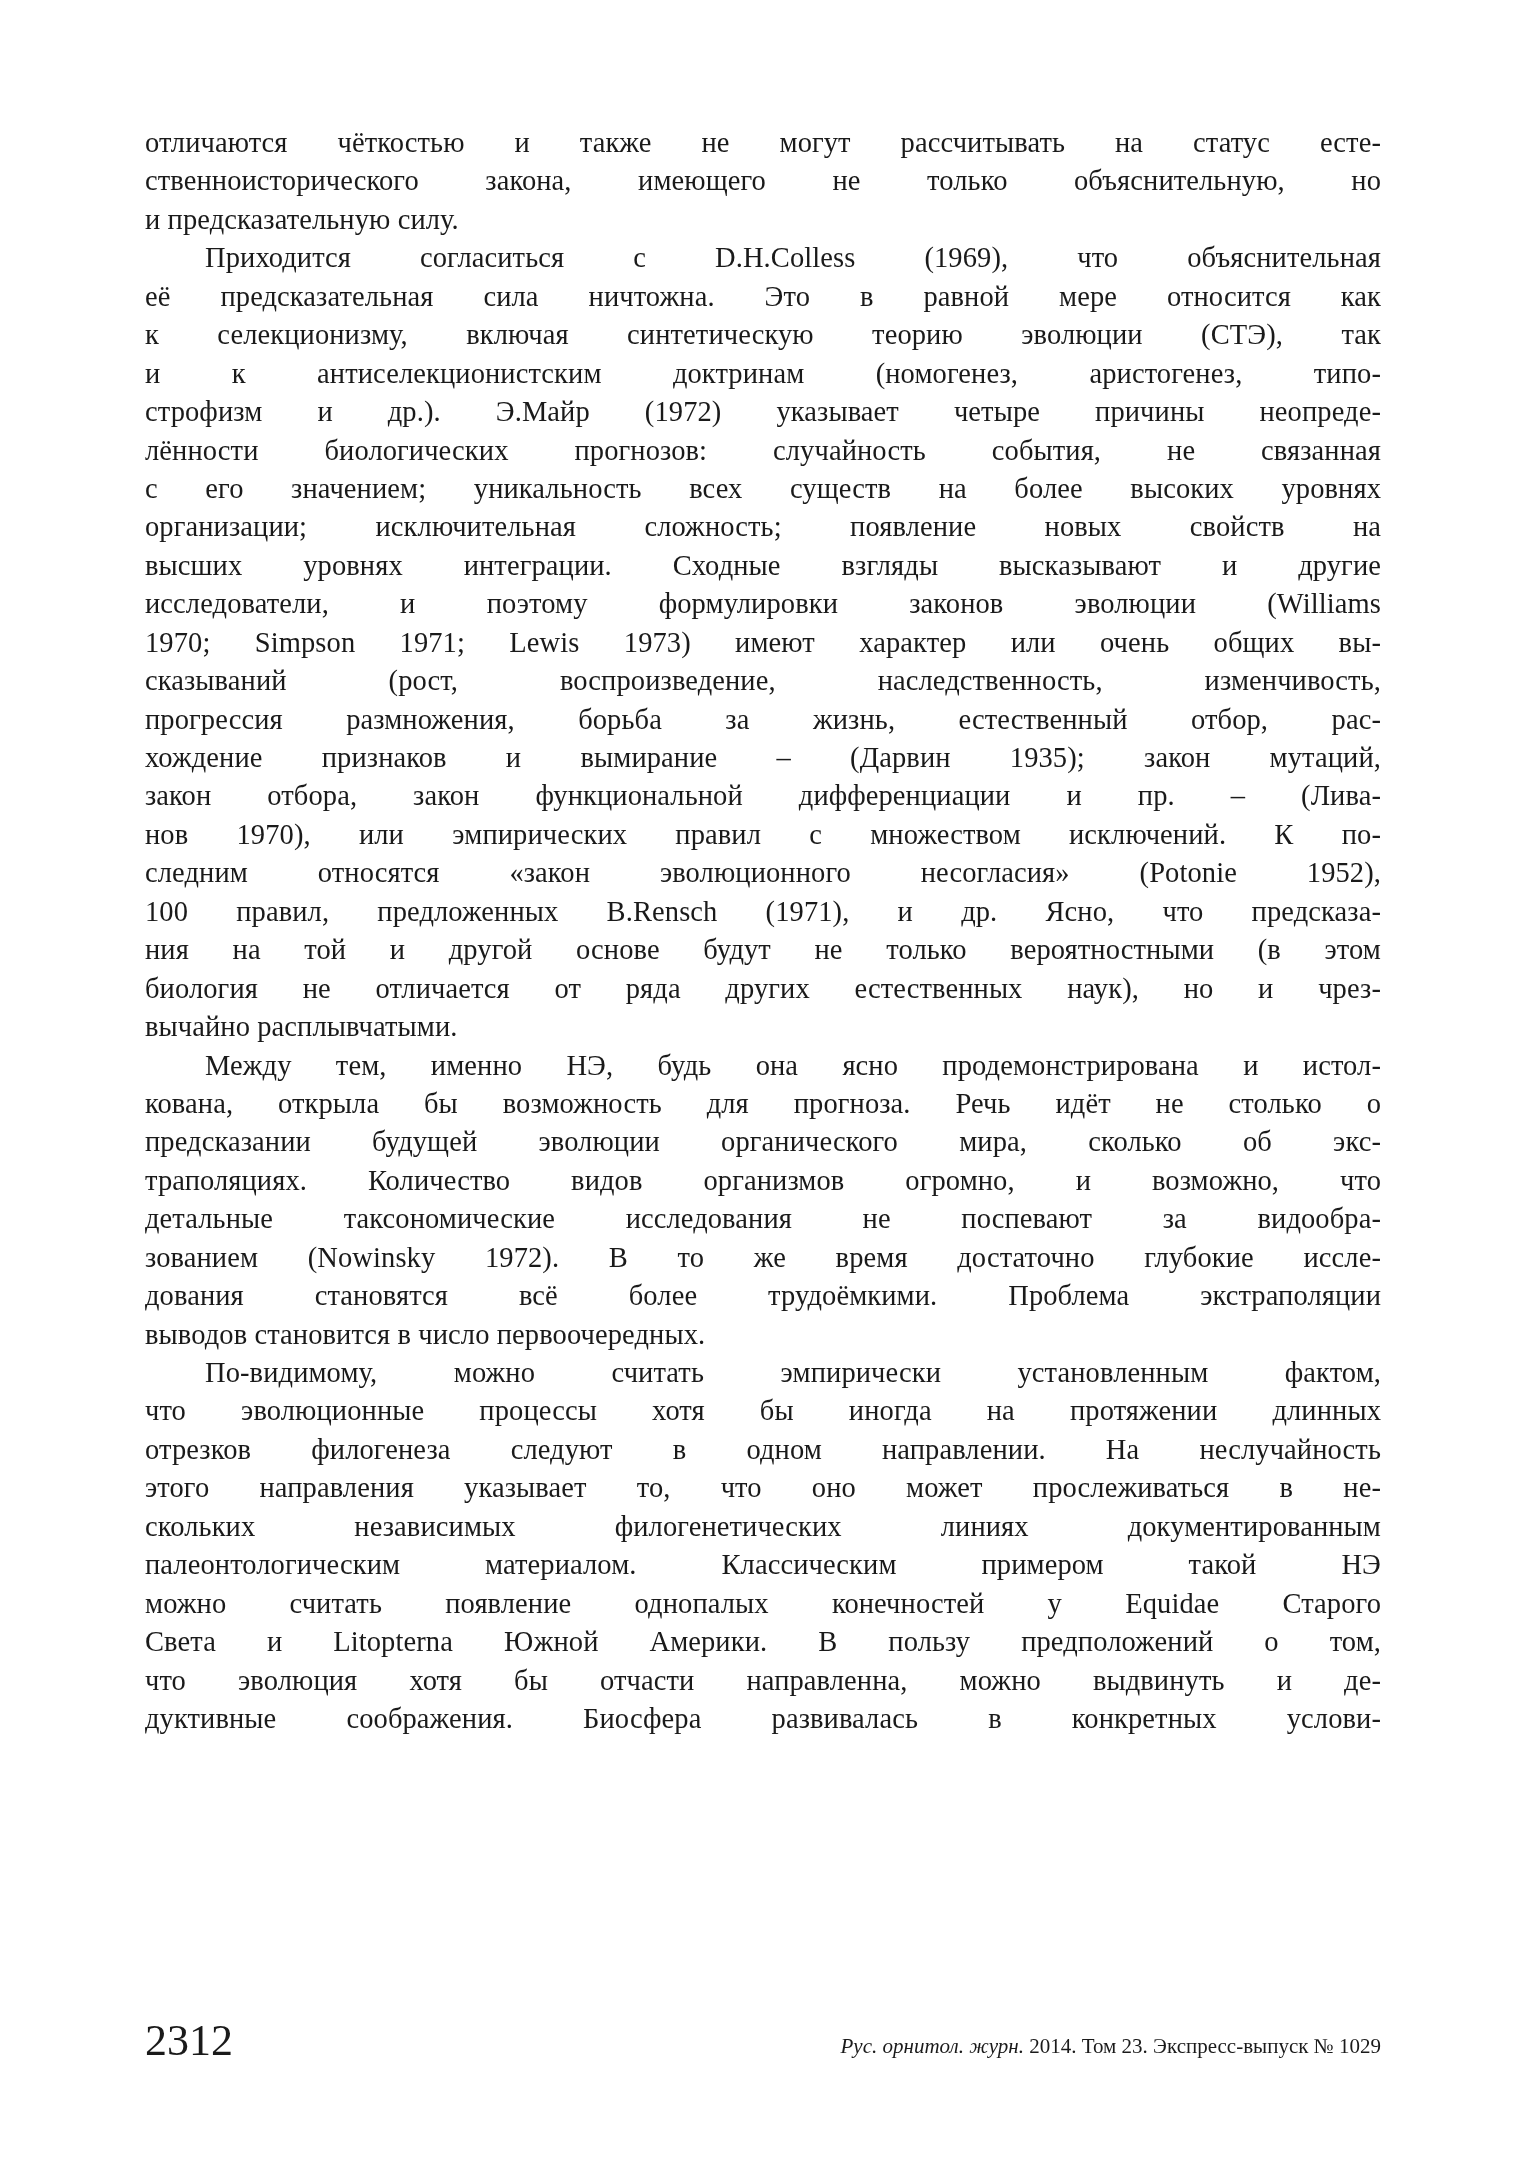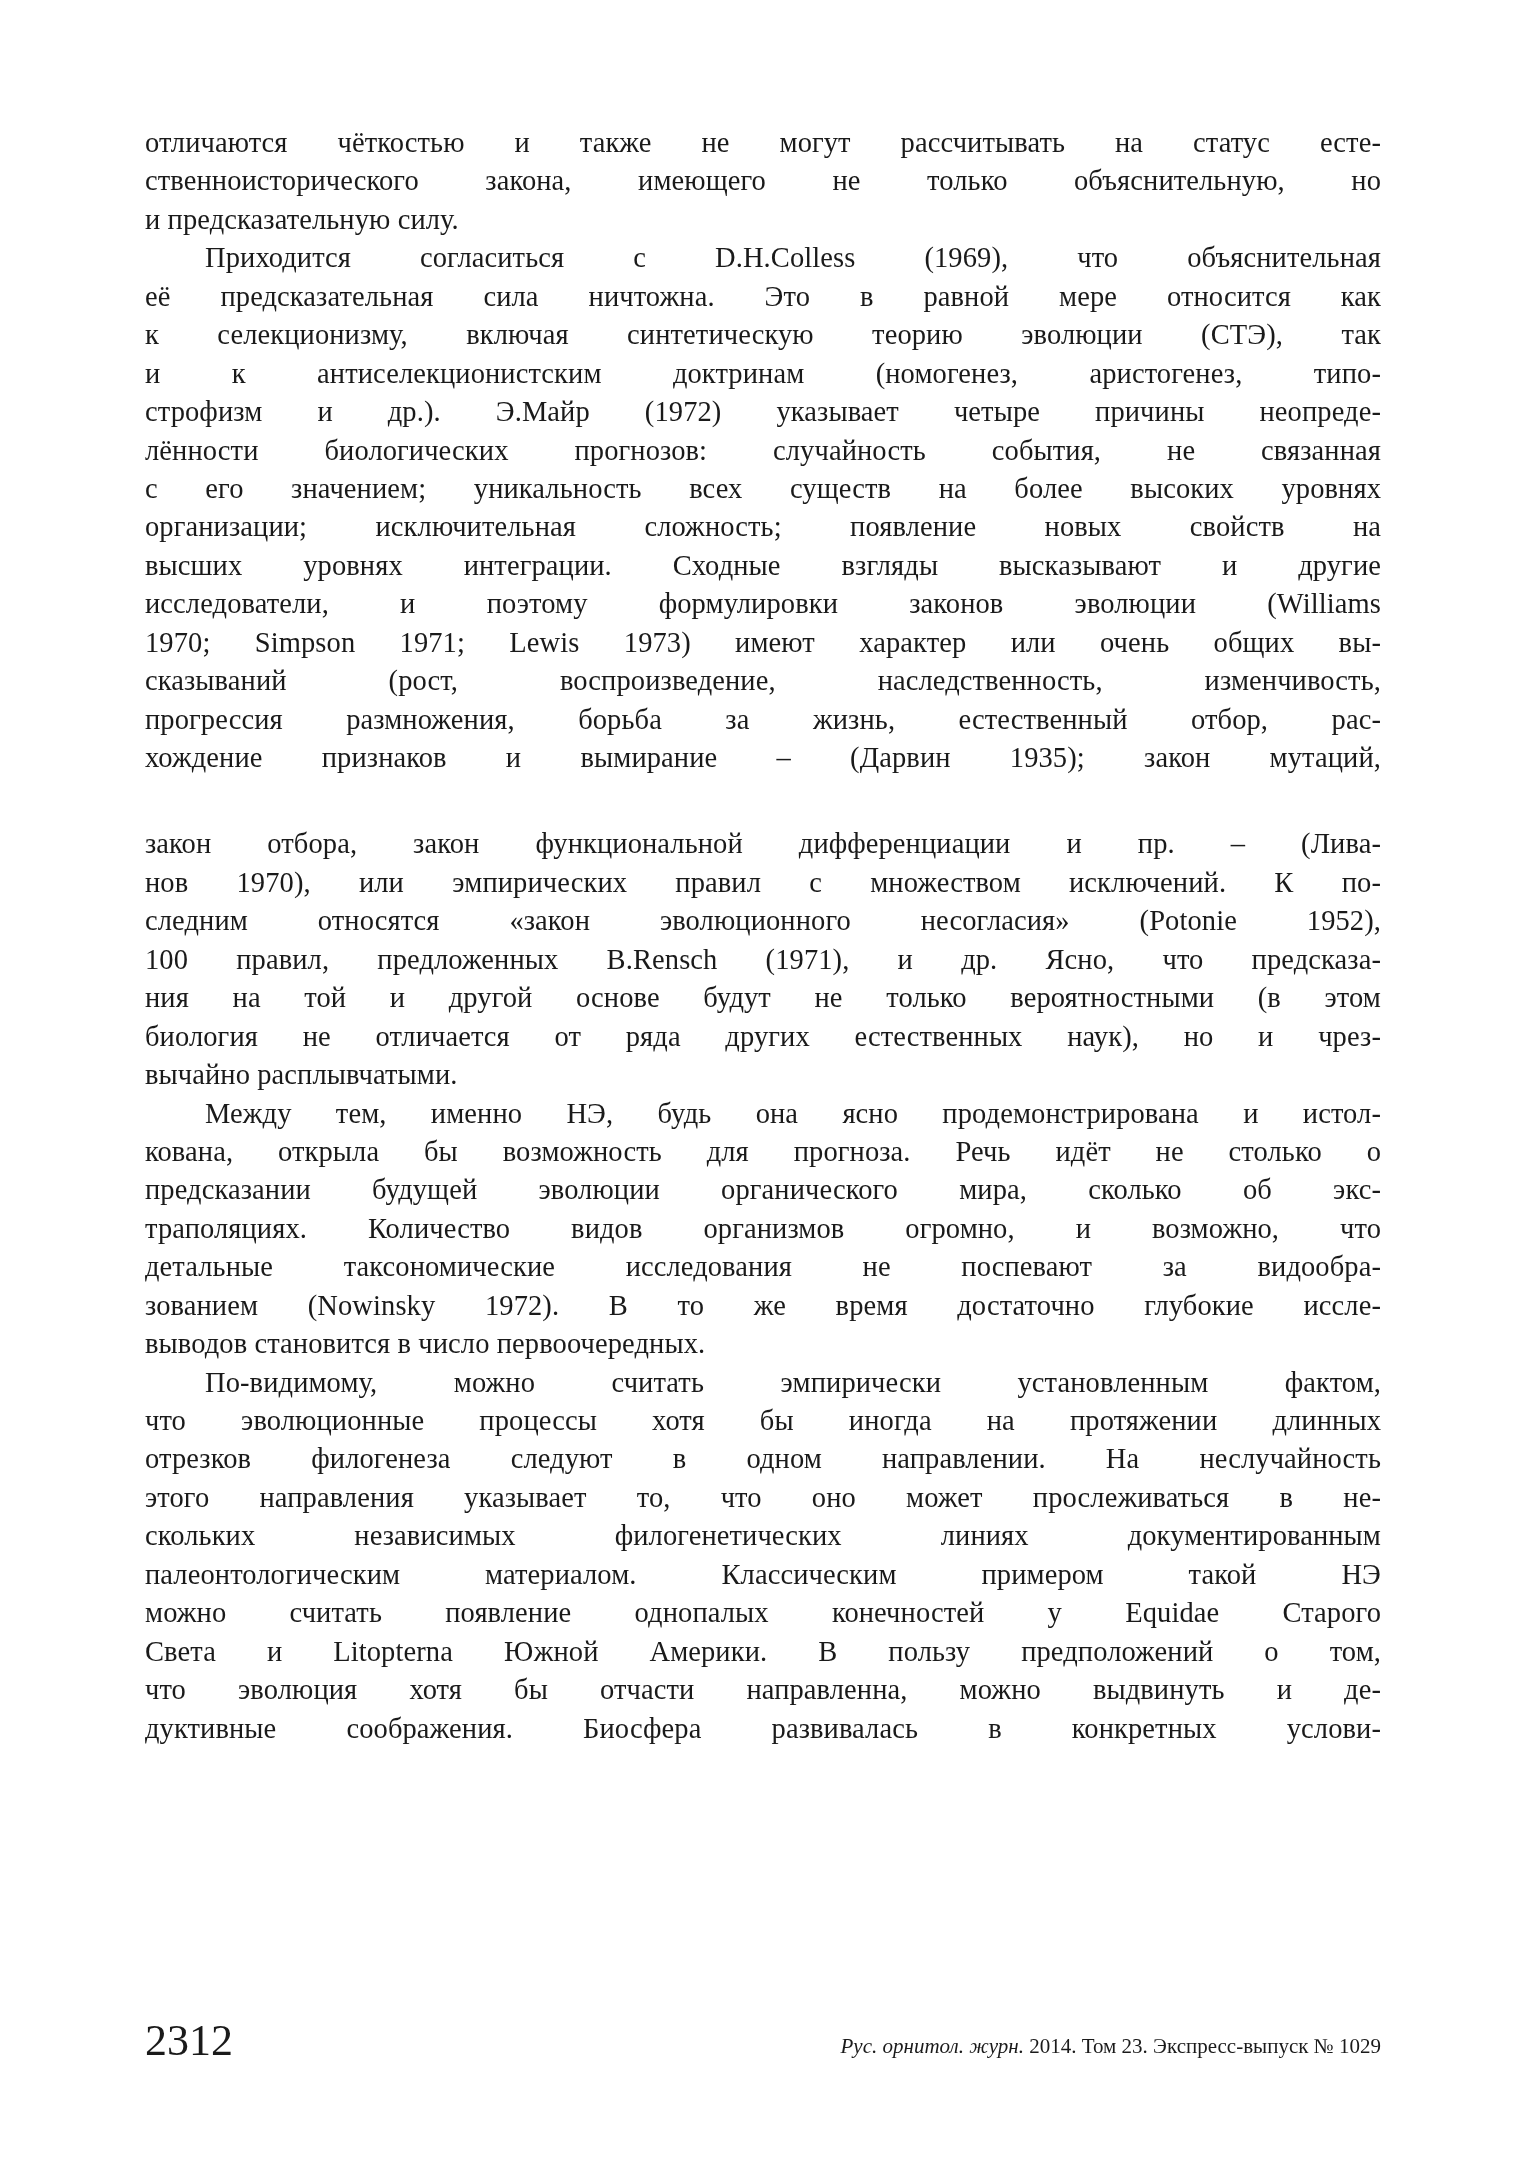--- a/index.html
+++ b/index.html
@@ -49,35 +49,36 @@
     <div class="line" style="white-space: normal; overflow: hidden;">строфизм и др.). Э.Майр (1972) указывает четыре причины неопреде-</div>
     <div class="line" style="white-space: normal; overflow: hidden;">лённости биологических прогнозов: случайность события, не связанная</div>
     <div class="line" style="white-space: normal; overflow: hidden;">с его значением; уникальность всех существ на более высоких уровнях</div>
     <div class="line" style="white-space: normal; overflow: hidden;">организации; исключительная сложность; появление новых свойств на</div>
     <div class="line" style="white-space: normal; overflow: hidden;">высших уровнях интеграции. Сходные взгляды высказывают и другие</div>
     <div class="line" style="white-space: normal; overflow: hidden;">исследователи, и поэтому формулировки законов эволюции (Williams</div>
     <div class="line" style="white-space: normal; overflow: hidden;">1970; Simpson 1971; Lewis 1973) имеют характер или очень общих вы-</div>
     <div class="line" style="white-space: normal; overflow: hidden;">сказываний (рост, воспроизведение, наследственность, изменчивость,</div>
     <div class="line" style="white-space: normal; overflow: hidden;">прогрессия размножения, борьба за жизнь, естественный отбор, рас-</div>
     <div class="line" style="white-space: normal; overflow: hidden;">хождение признаков и вымирание – (Дарвин 1935); закон мутаций,</div>
-    <div class="line" style="white-space: normal; overflow: hidden; margin-top: 48px;">закон отбора, закон функциональной дифференциации и пр. – (Лива-</div>
+    <div class="line" style="white-space: normal; overflow: hidden;">закон отбора, закон функциональной дифференциации и пр. – (Лива-</div>
     <div class="line" style="white-space: normal; overflow: hidden;">нов 1970), или эмпирических правил с множеством исключений. К по-</div>
     <div class="line" style="white-space: normal; overflow: hidden;">следним относятся «закон эволюционного несогласия» (Potonie 1952),</div>
     <div class="line" style="white-space: normal; overflow: hidden;">100 правил, предложенных B.Rensch (1971), и др. Ясно, что предсказа-</div>
     <div class="line" style="white-space: normal; overflow: hidden;">ния на той и другой основе будут не только вероятностными (в этом</div>
     <div class="line" style="white-space: normal; overflow: hidden;">биология не отличается от ряда других естественных наук), но и чрез-</div>
     <div class="line last">вычайно расплывчатыми.</div>
   </div>
   <div>
     <div class="line indent" style="white-space: normal; overflow: hidden;">Между тем, именно НЭ, будь она ясно продемонстрирована и истол-</div>
     <div class="line" style="white-space: normal; overflow: hidden;">кована, открыла бы возможность для прогноза. Речь идёт не столько о</div>
     <div class="line" style="white-space: normal; overflow: hidden;">предсказании будущей эволюции органического мира, сколько об экс-</div>
     <div class="line" style="white-space: normal; overflow: hidden;">траполяциях. Количество видов организмов огромно, и возможно, что</div>
     <div class="line" style="white-space: normal; overflow: hidden;">детальные таксономические исследования не поспевают за видообра-</div>
     <div class="line" style="white-space: normal; overflow: hidden;">зованием (Nowinsky 1972). В то же время достаточно глубокие иссле-</div>
+    <div class="line" style="white-space: normal; overflow: hidden;">дования становятся всё более трудоёмкими. Проблема экстраполяции</div>
     <div class="line last">выводов становится в число первоочередных.</div>
   </div>
   <div>
     <div class="line indent" style="white-space: normal; overflow: hidden;">По-видимому, можно считать эмпирически установленным фактом,</div>
     <div class="line" style="white-space: normal; overflow: hidden;">что эволюционные процессы хотя бы иногда на протяжении длинных</div>
     <div class="line" style="white-space: normal; overflow: hidden;">отрезков филогенеза следуют в одном направлении. На неслучайность</div>
     <div class="line" style="white-space: normal; overflow: hidden;">этого направления указывает то, что оно может прослеживаться в не-</div>
     <div class="line" style="white-space: normal; overflow: hidden;">скольких независимых филогенетических линиях документированным</div>
     <div class="line" style="white-space: normal; overflow: hidden;">палеонтологическим материалом. Классическим примером такой НЭ</div>
     <div class="line" style="white-space: normal; overflow: hidden;">можно считать появление однопалых конечностей у Equidae Старого</div>

